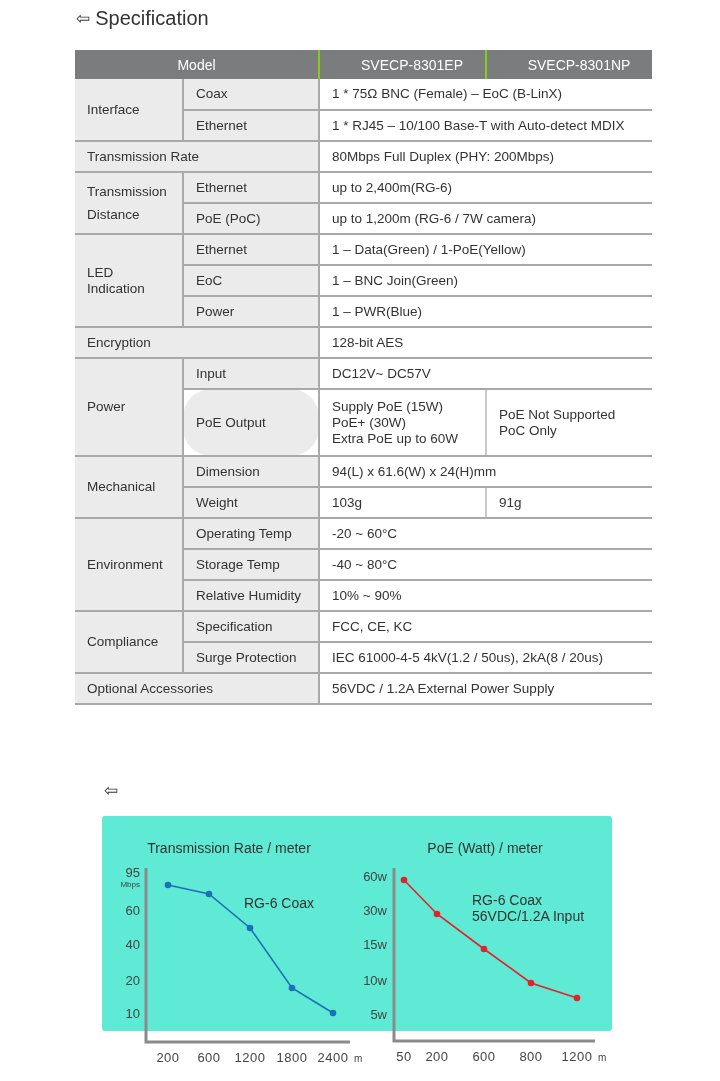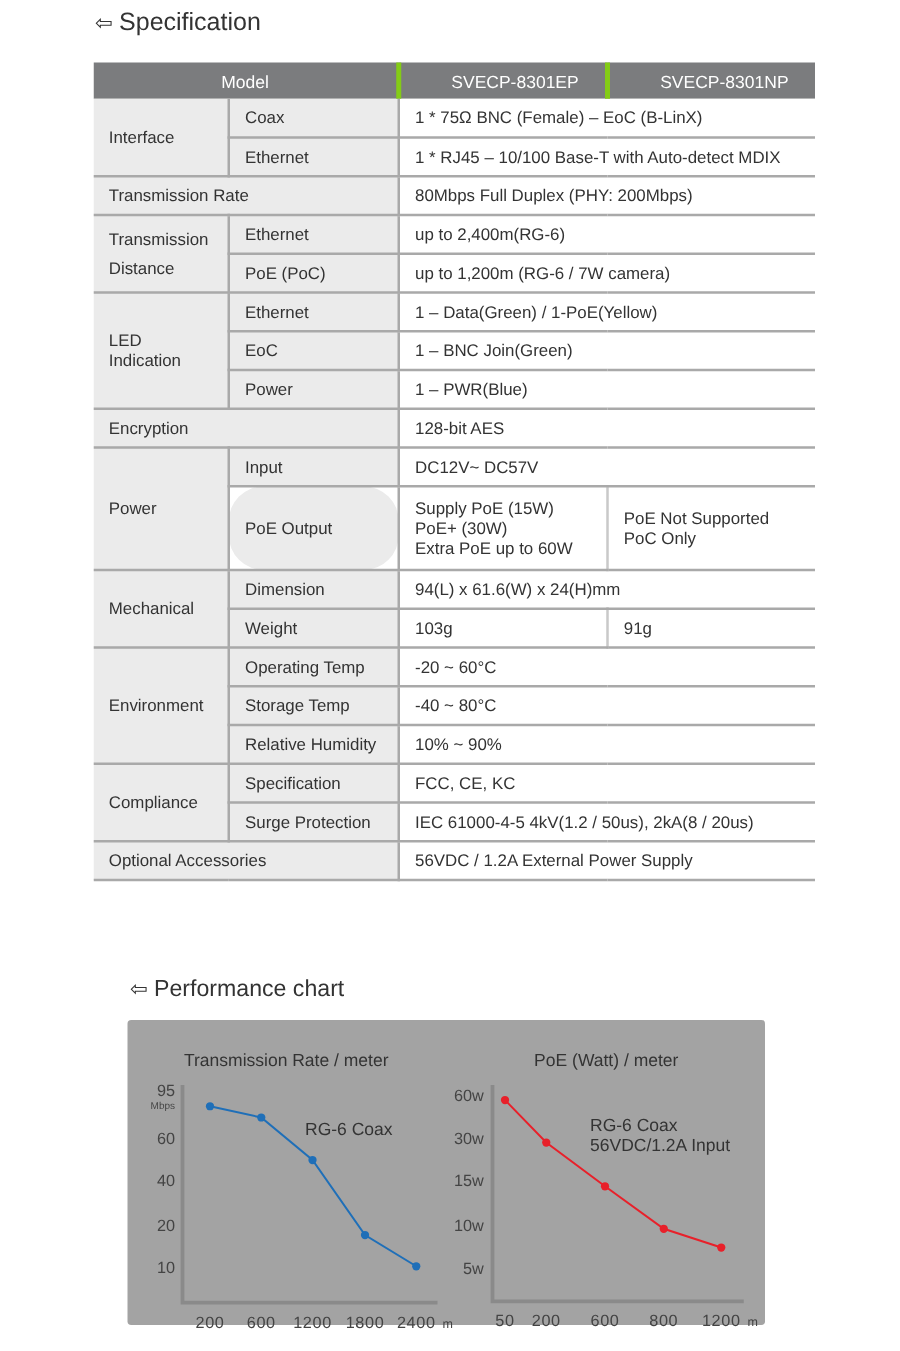--- a/index.html
+++ b/index.html
@@ -22,33 +22,33 @@
     table-layout: fixed;
   }
   table.spec td, table.spec th {
     border-bottom: 2px solid #a9a9a9; padding: 0 0 0 12px; vertical-align: middle;
     height: 31px; line-height: 16px; text-align: left; font-weight: normal;
   }
   table.spec th {
     background: #7b7c7e; color: #ffffff; height: 29px; text-align: center; font-size: 14px;
     padding: 0; border-bottom: none;
   }
-  table.spec th.sep { border-left: 4px solid #84cc16; padding-left: 19px; }
+  table.spec th.sep { border-left: 2px solid #84cc16; padding-left: 19px; }
   td.lbl { background: #ebebeb; }
   td.lbl.c1 { border-right: 2px solid #a9a9a9; margin-top: 37px; }
   td.lbl.c2 { border-right: 2px solid #a9a9a9; }
   td.lbl.span2 { border-right: 2px solid #a9a9a9; }
   td.val { background: #ffffff; }
   td.val.split { border-right: 2px solid #c9c9c9; }
   td.multi { line-height: 16px; padding-top: 2px; padding-bottom: 2px; }
   td.stackline span { display: block; }
 
   .perf-panel {
-    position: absolute; left: 102px; top: 816px; width: 510px; height: 244px;
-    background: #a3a3a3; border-radius: 3px;
+    position: absolute; left: 102px; top: 816px; width: 510px; height: 215px;
+    background: #5eead4; border-radius: 3px;
   }
   .chart { position: absolute; top: 0; }
   .chart svg { overflow: visible; }
 </style>
 </head>
 <body>
 
 <div class="section-title" id="spec-title">
   <span class="arrow">⇦</span>
   <span>Specification</span>
@@ -173,21 +173,20 @@
 
   <tr>
     <td class="lbl span2" colspan="2">Optional Accessories</td>
     <td class="val" colspan="2">56VDC / 1.2A External Power Supply</td>
   </tr>
 </tbody>
   </table>
 
 <div class="section-title" id="perf-title">
   <span class="arrow">⇦</span>
-  <span>Performance chart</span>
 </div>
 
 <div class="perf-panel">
   <div class="chart" style="left:0; width:255px;">
     <svg id="chart0" width="255" height="256">
         <text x="127" y="37" text-anchor="middle" font-size="14" fill="#333" font-family="Liberation Sans, sans-serif">Transmission Rate / meter</text>
         <polyline points="44,52 44,226 248,226" fill="none" stroke="#8a8a8a" stroke-width="3"></polyline>
         <text x="38" y="61" text-anchor="end" font-size="13" fill="#444" font-family="Liberation Sans, sans-serif">95</text>
         <text x="38" y="99" text-anchor="end" font-size="13" fill="#444" font-family="Liberation Sans, sans-serif">60</text>
         <text x="38" y="133" text-anchor="end" font-size="13" fill="#444" font-family="Liberation Sans, sans-serif">40</text>

